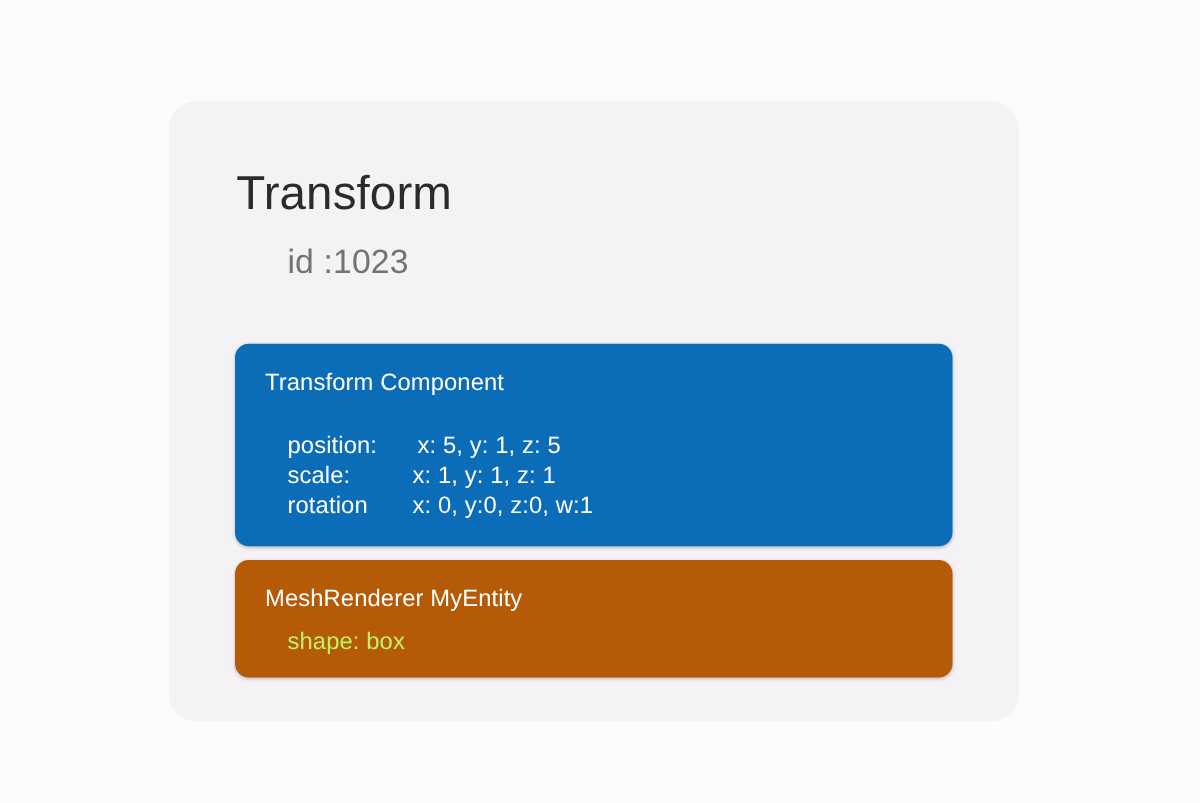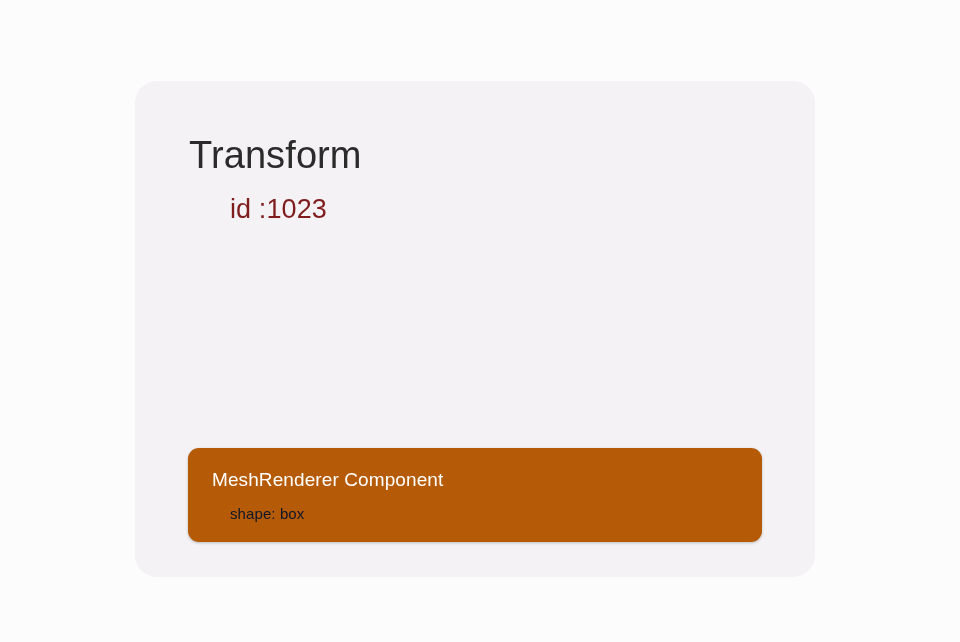--- a/index.html
+++ b/index.html
@@ -39,21 +39,21 @@
     white-space: nowrap;
   }
 
   .entity-id {
     position: absolute;
     left: 95px;
     top: 112px;
     font-size: 27px;
     line-height: 32px;
     font-weight: 400;
-    color: #7f1d1d;
+    color: #737373;
     letter-spacing: 0.1px;
     white-space: nowrap;
     text-align: center;
   }
 
   
   .component-block {
     position: absolute;
     left: 53px;
     width: 574px;
@@ -120,36 +120,50 @@
     vertical-align: top;
   }
 
   .prop-val-indent-1 { padding-left: 4px; }
   .prop-val-indent-0 { padding-left: 0px; }
 
   .prop-single {
     display: block;
     height: 24px;
     white-space: nowrap;
-    font-size: 15px;
+    font-size: 19px;
     line-height: 24px;
-    color: #0f172a;
+    color: #bef264;
     letter-spacing: 0.1px;
   }
 </style>
 </head>
 <body>
 
 <div class="entity-card">
 
   <div class="entity-title">Transform</div>
 
   <div class="entity-id">id :1023</div>
 
+  <div class="component-block component-transform">
+    <div class="component-title">Transform Component</div>
+    <div class="prop-list">
+      <div class="prop-row">
+        <span class="prop-key">position:</span><span class="prop-val prop-val-indent-1">x: 5, y: 1, z: 5</span>
+      </div>
+      <div class="prop-row">
+        <span class="prop-key">scale:</span><span class="prop-val prop-val-indent-0">x: 1, y: 1, z: 1</span>
+      </div>
+      <div class="prop-row">
+        <span class="prop-key">rotation</span><span class="prop-val prop-val-indent-0">x: 0, y:0, z:0, w:1</span>
+      </div>
+    </div>
+  </div>
 
   <div class="component-block component-mesh">
-    <div class="component-title">MeshRenderer Component</div>
+    <div class="component-title">MeshRenderer MyEntity</div>
     <div class="prop-list-mesh">
       <div class="prop-single">shape: box</div>
     </div>
   </div>
 
 </div>
 
 </body></html>

